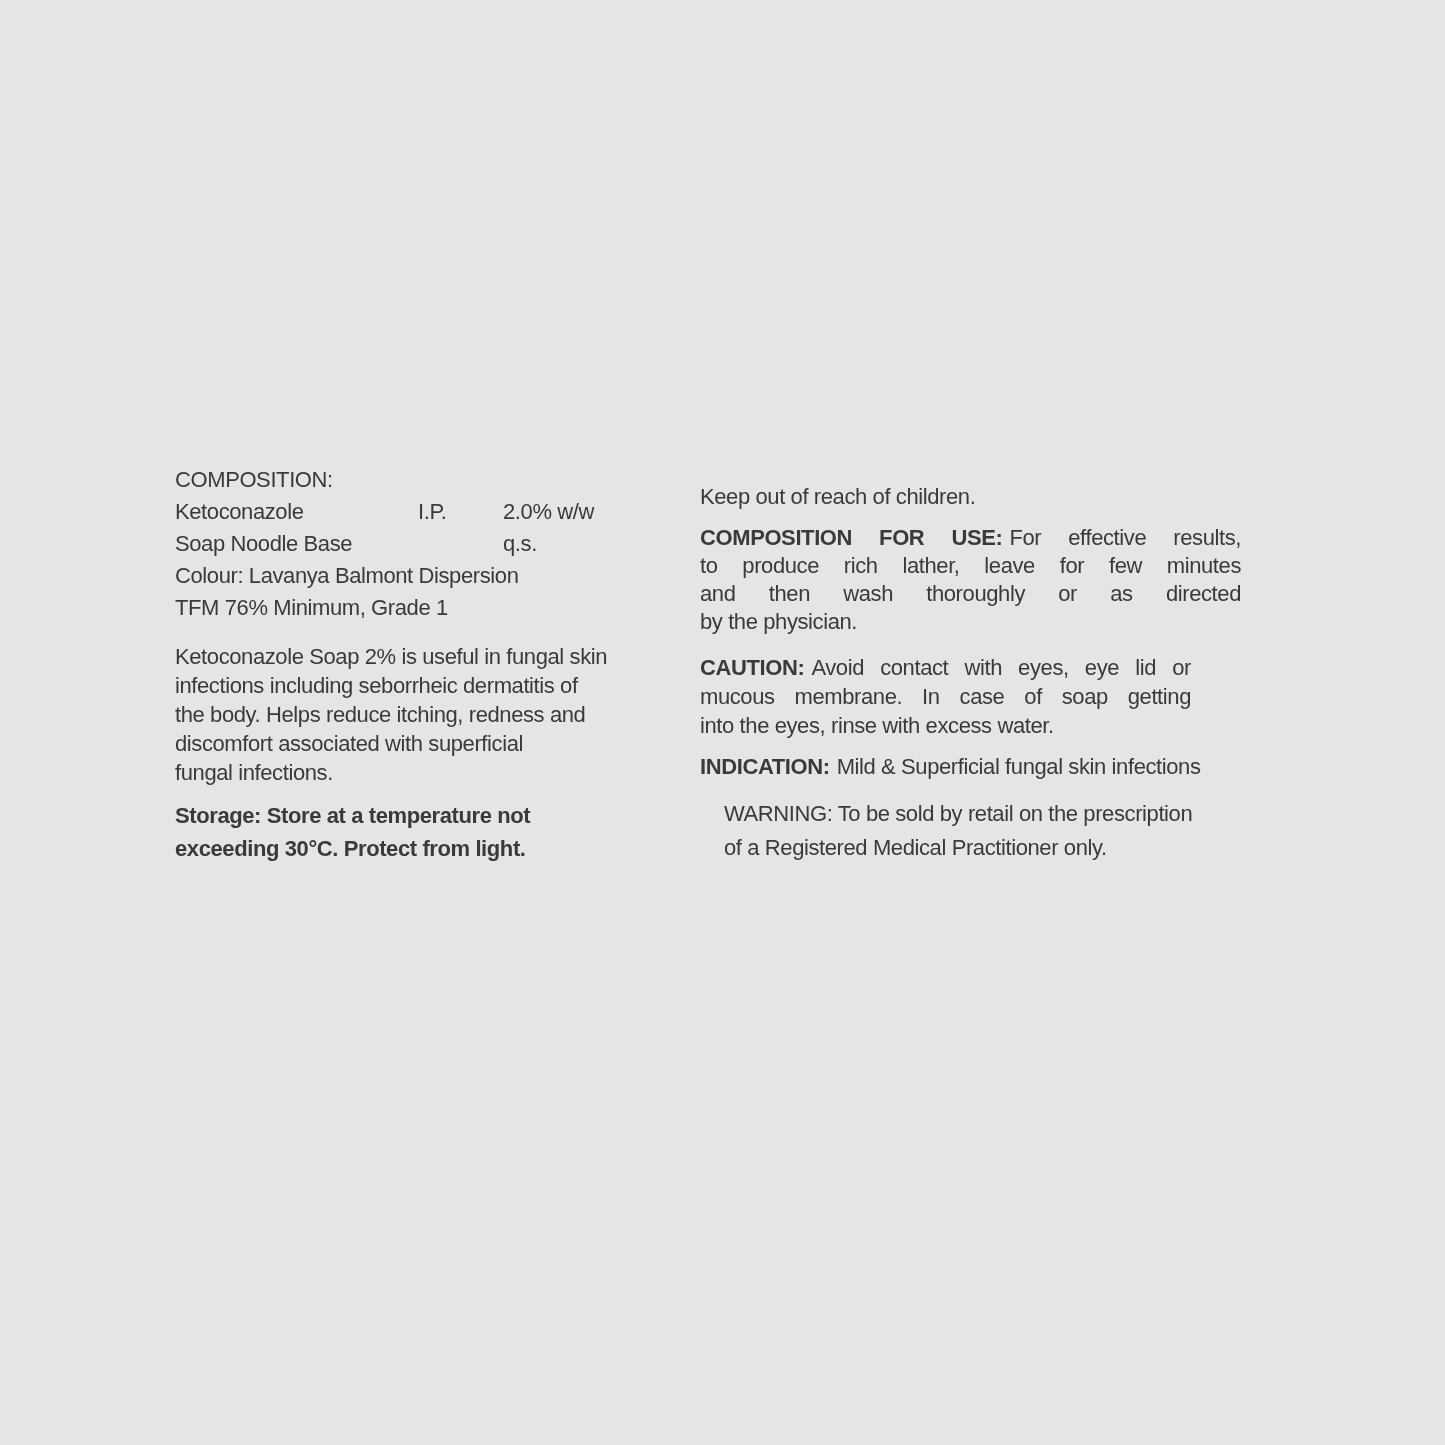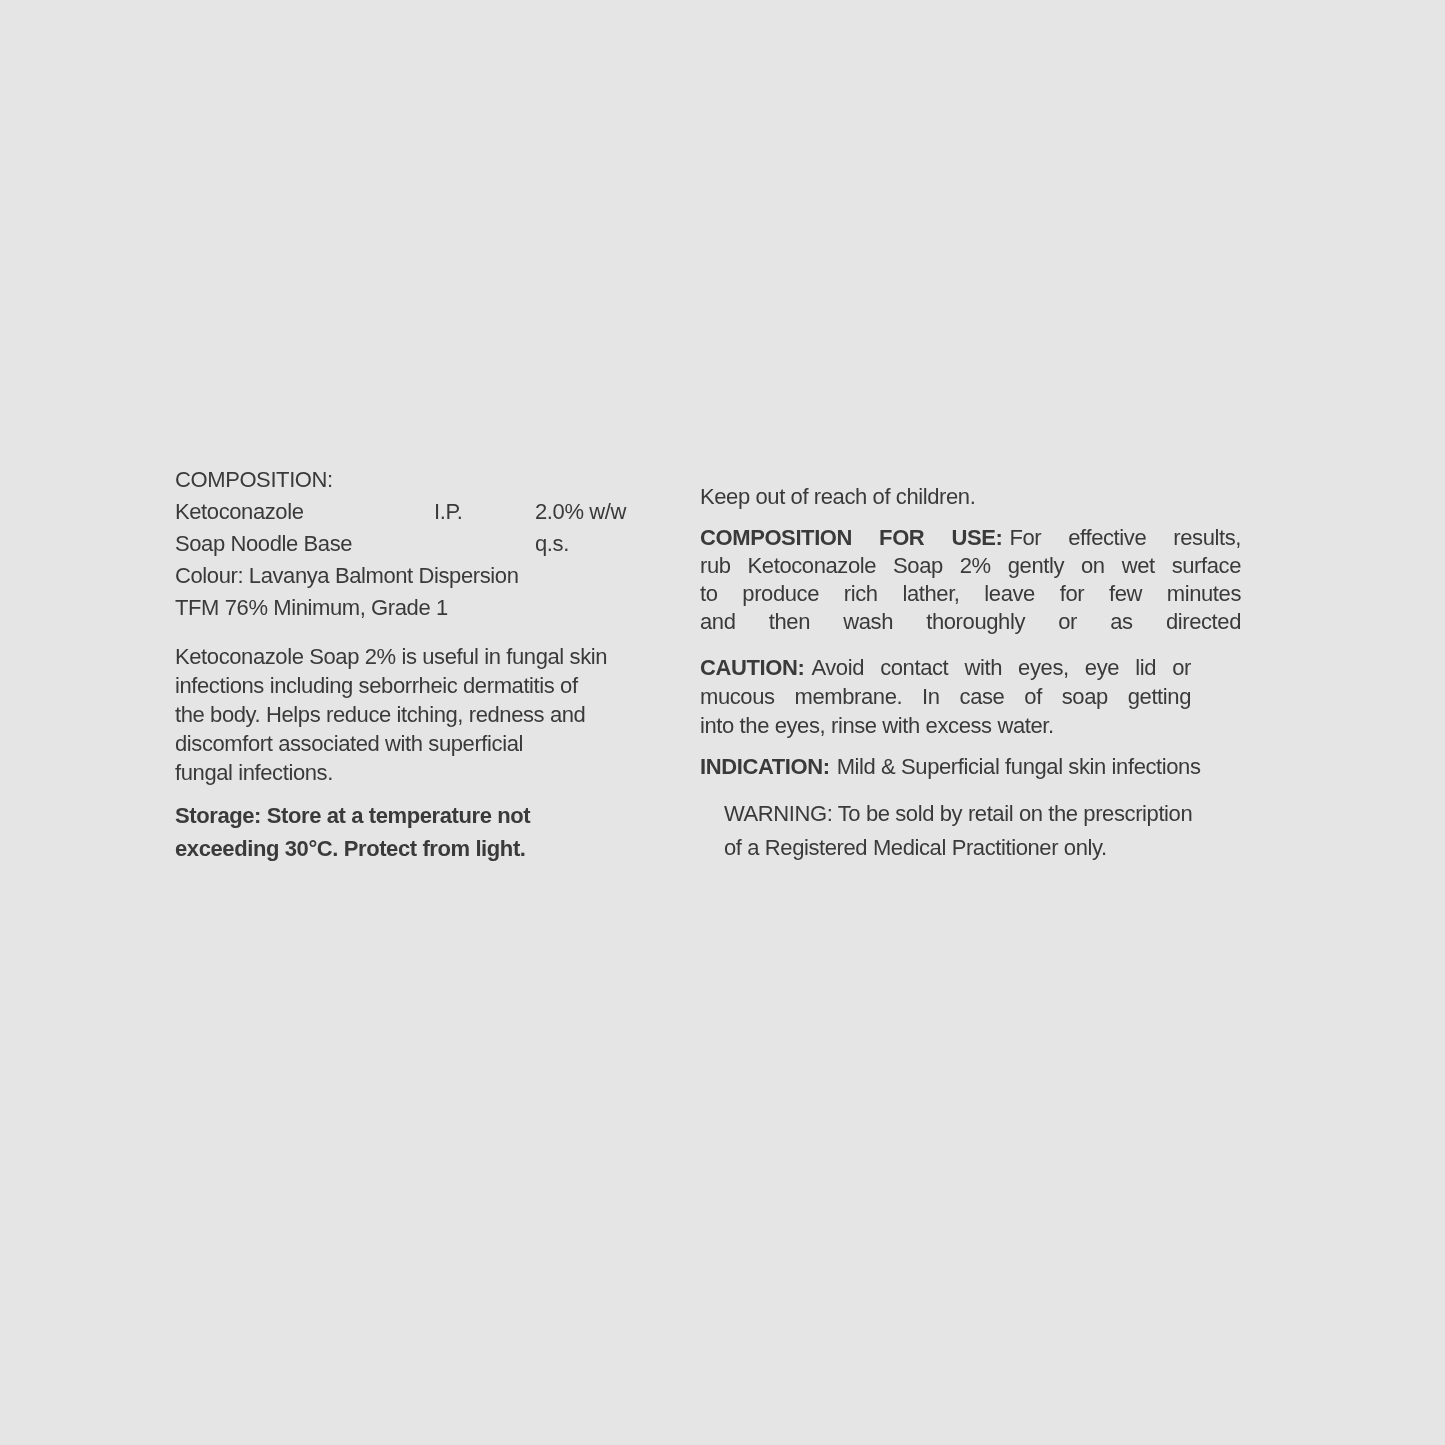--- a/index.html
+++ b/index.html
@@ -23,21 +23,20 @@
     position: absolute;
     left: 175px;
     top: 464px;
     width: 492px;
   }
   .comp-line { line-height: 32px; white-space: nowrap; }
   .comp-row {
     display: grid;
     grid-template-columns: 243px 85px 1fr;
     line-height: 32px;
-    gap: 16px;
   }
   .comp-row span { white-space: nowrap; }
   .desc {
     margin-top: 18px;
     line-height: 29px;
   }
   .desc div { white-space: nowrap; }
   .storage {
     margin-top: 12px;
     font-weight: 700;
@@ -117,23 +116,23 @@
     </div>
   </section>
 
   <section class="col-right">
     <div class="keep">Keep out of reach of children.</div>
 
     <div class="directions">
       <div class="jl">
         <b class="lbl">COMPOSITION FOR USE:</b><span>For effective results,</span>
       </div>
-      <div class="jl">rub Ketoconazole Soap 2% gently on wet surface</div>
       <div class="jl">to produce rich lather, leave for few minutes</div>
       <div class="jl">and then wash thoroughly or as directed</div>
+      <div class="ll">by the physician.</div>
     </div>
 
     <div class="caution">
       <div class="jl">
         <b class="lbl">CAUTION:</b><span>Avoid contact with eyes, eye lid or</span>
       </div>
       <div class="jl">mucous membrane. In case of soap getting</div>
       <div class="ll">into the eyes, rinse with excess water.</div>
     </div>
 

